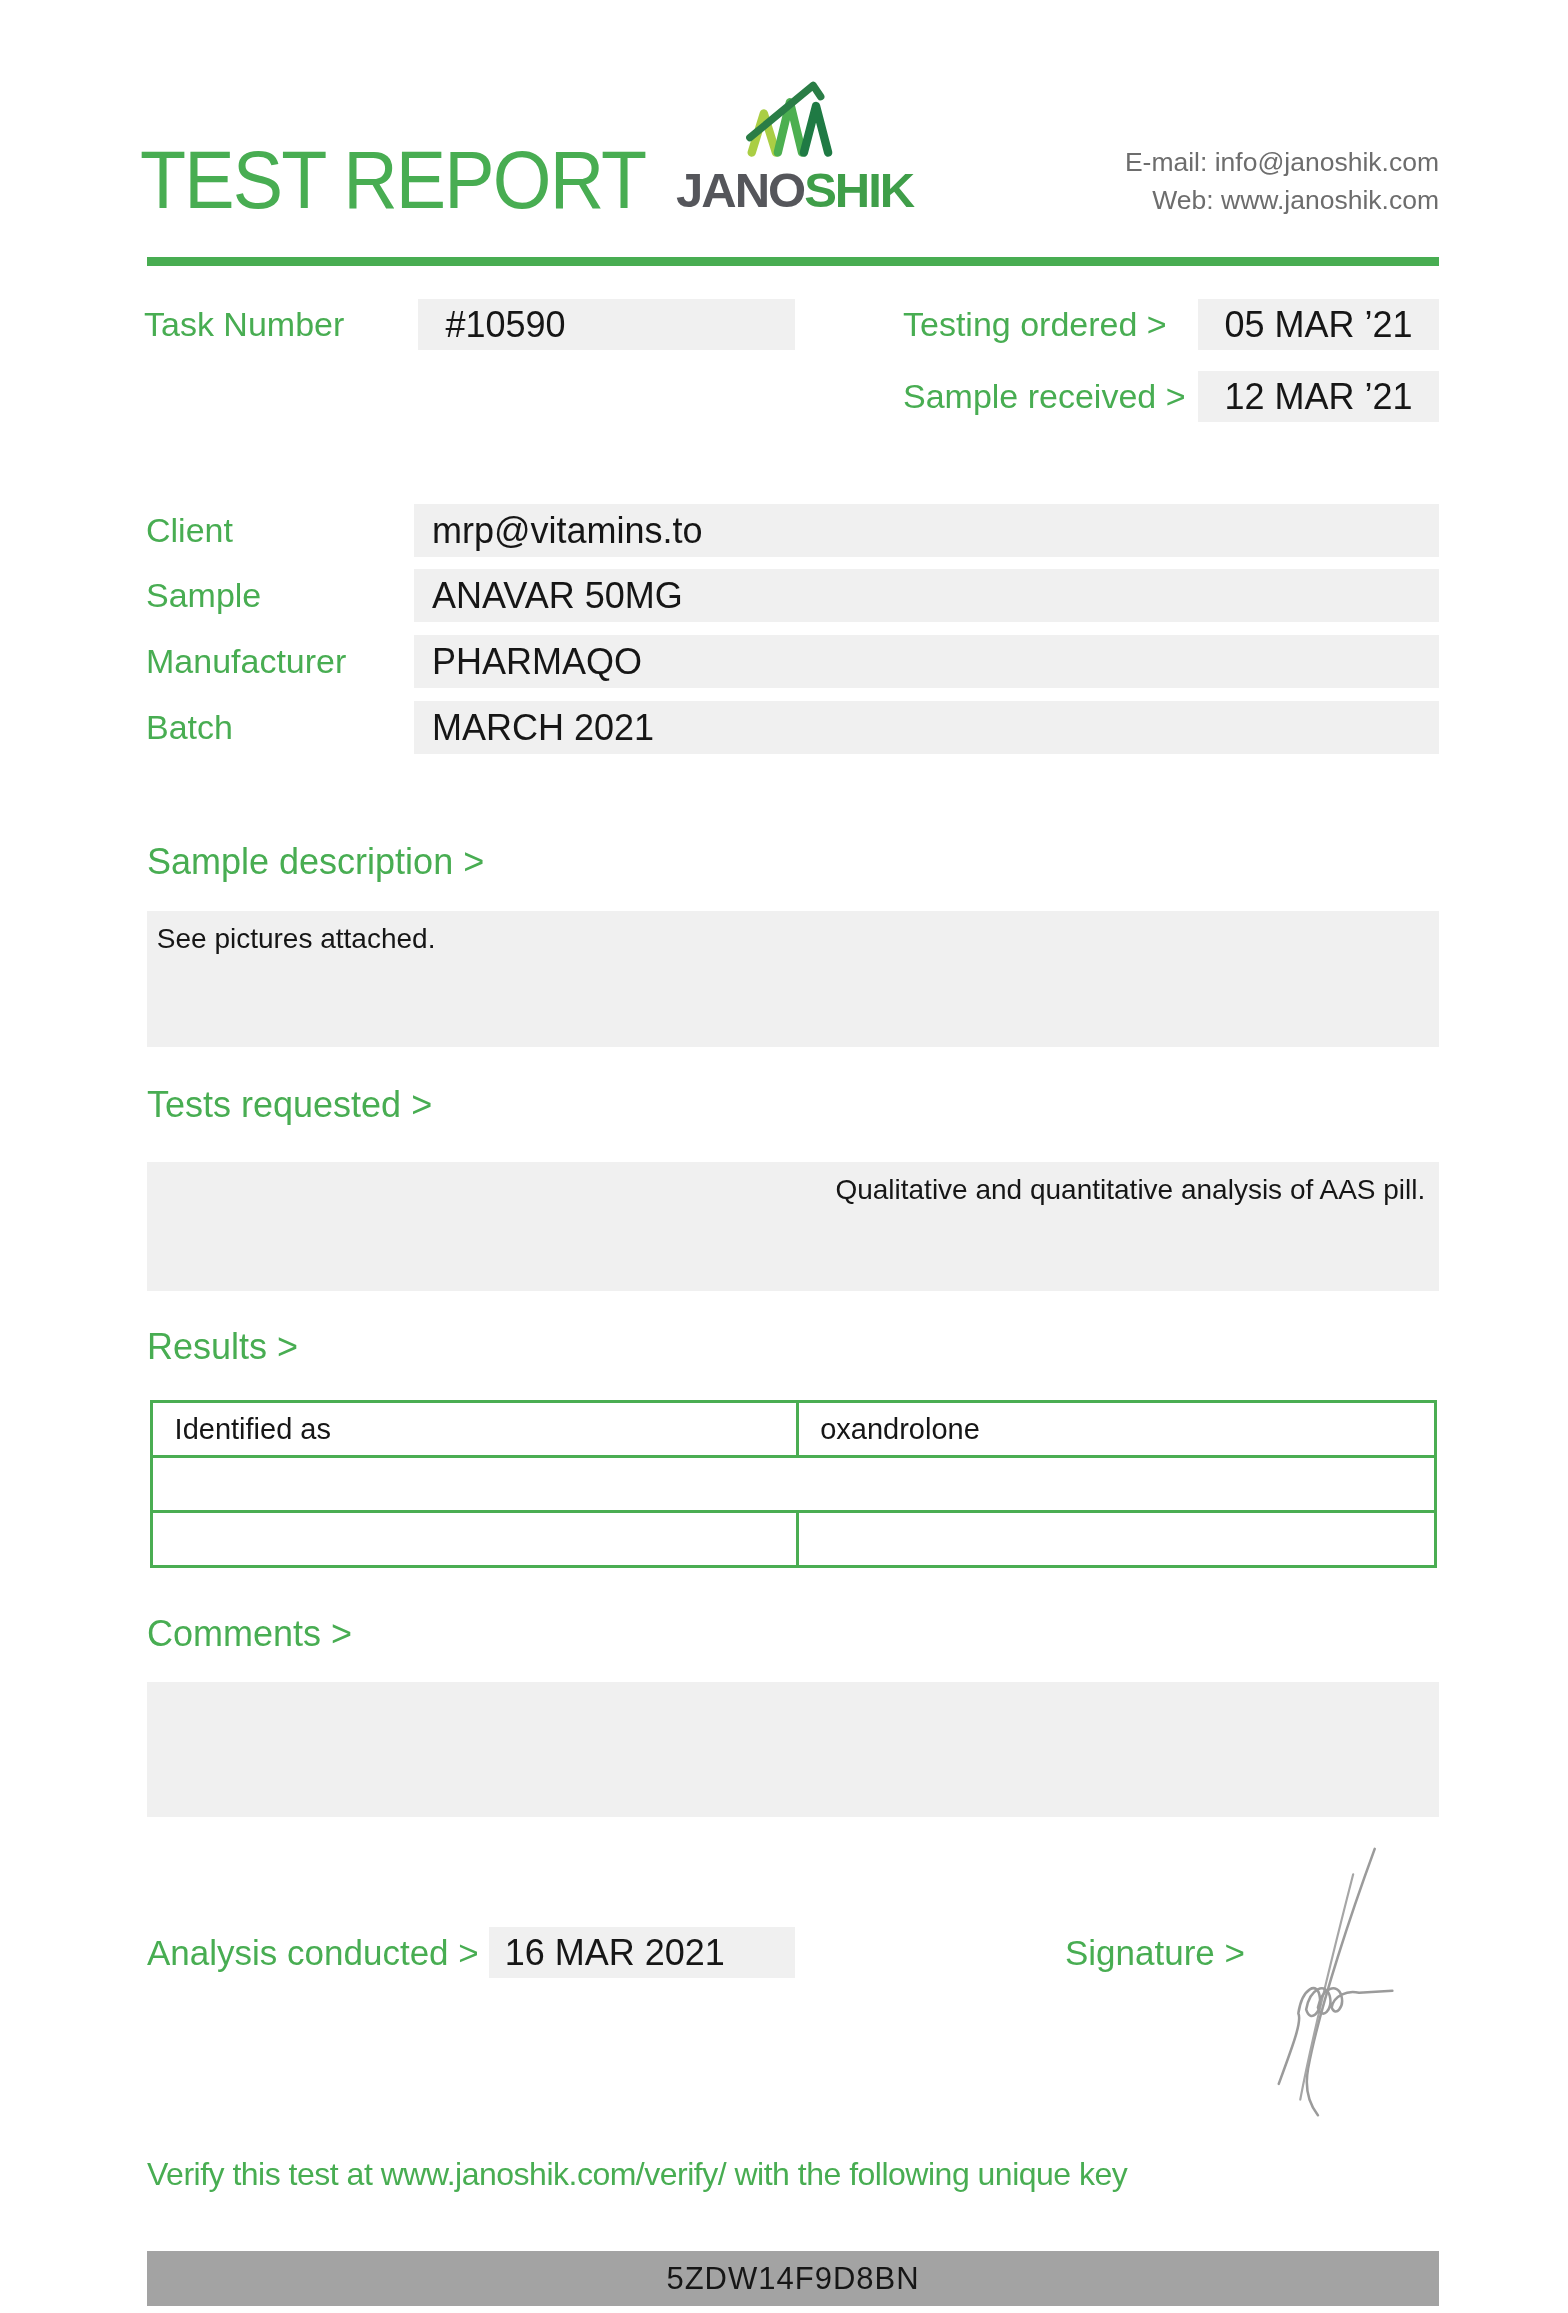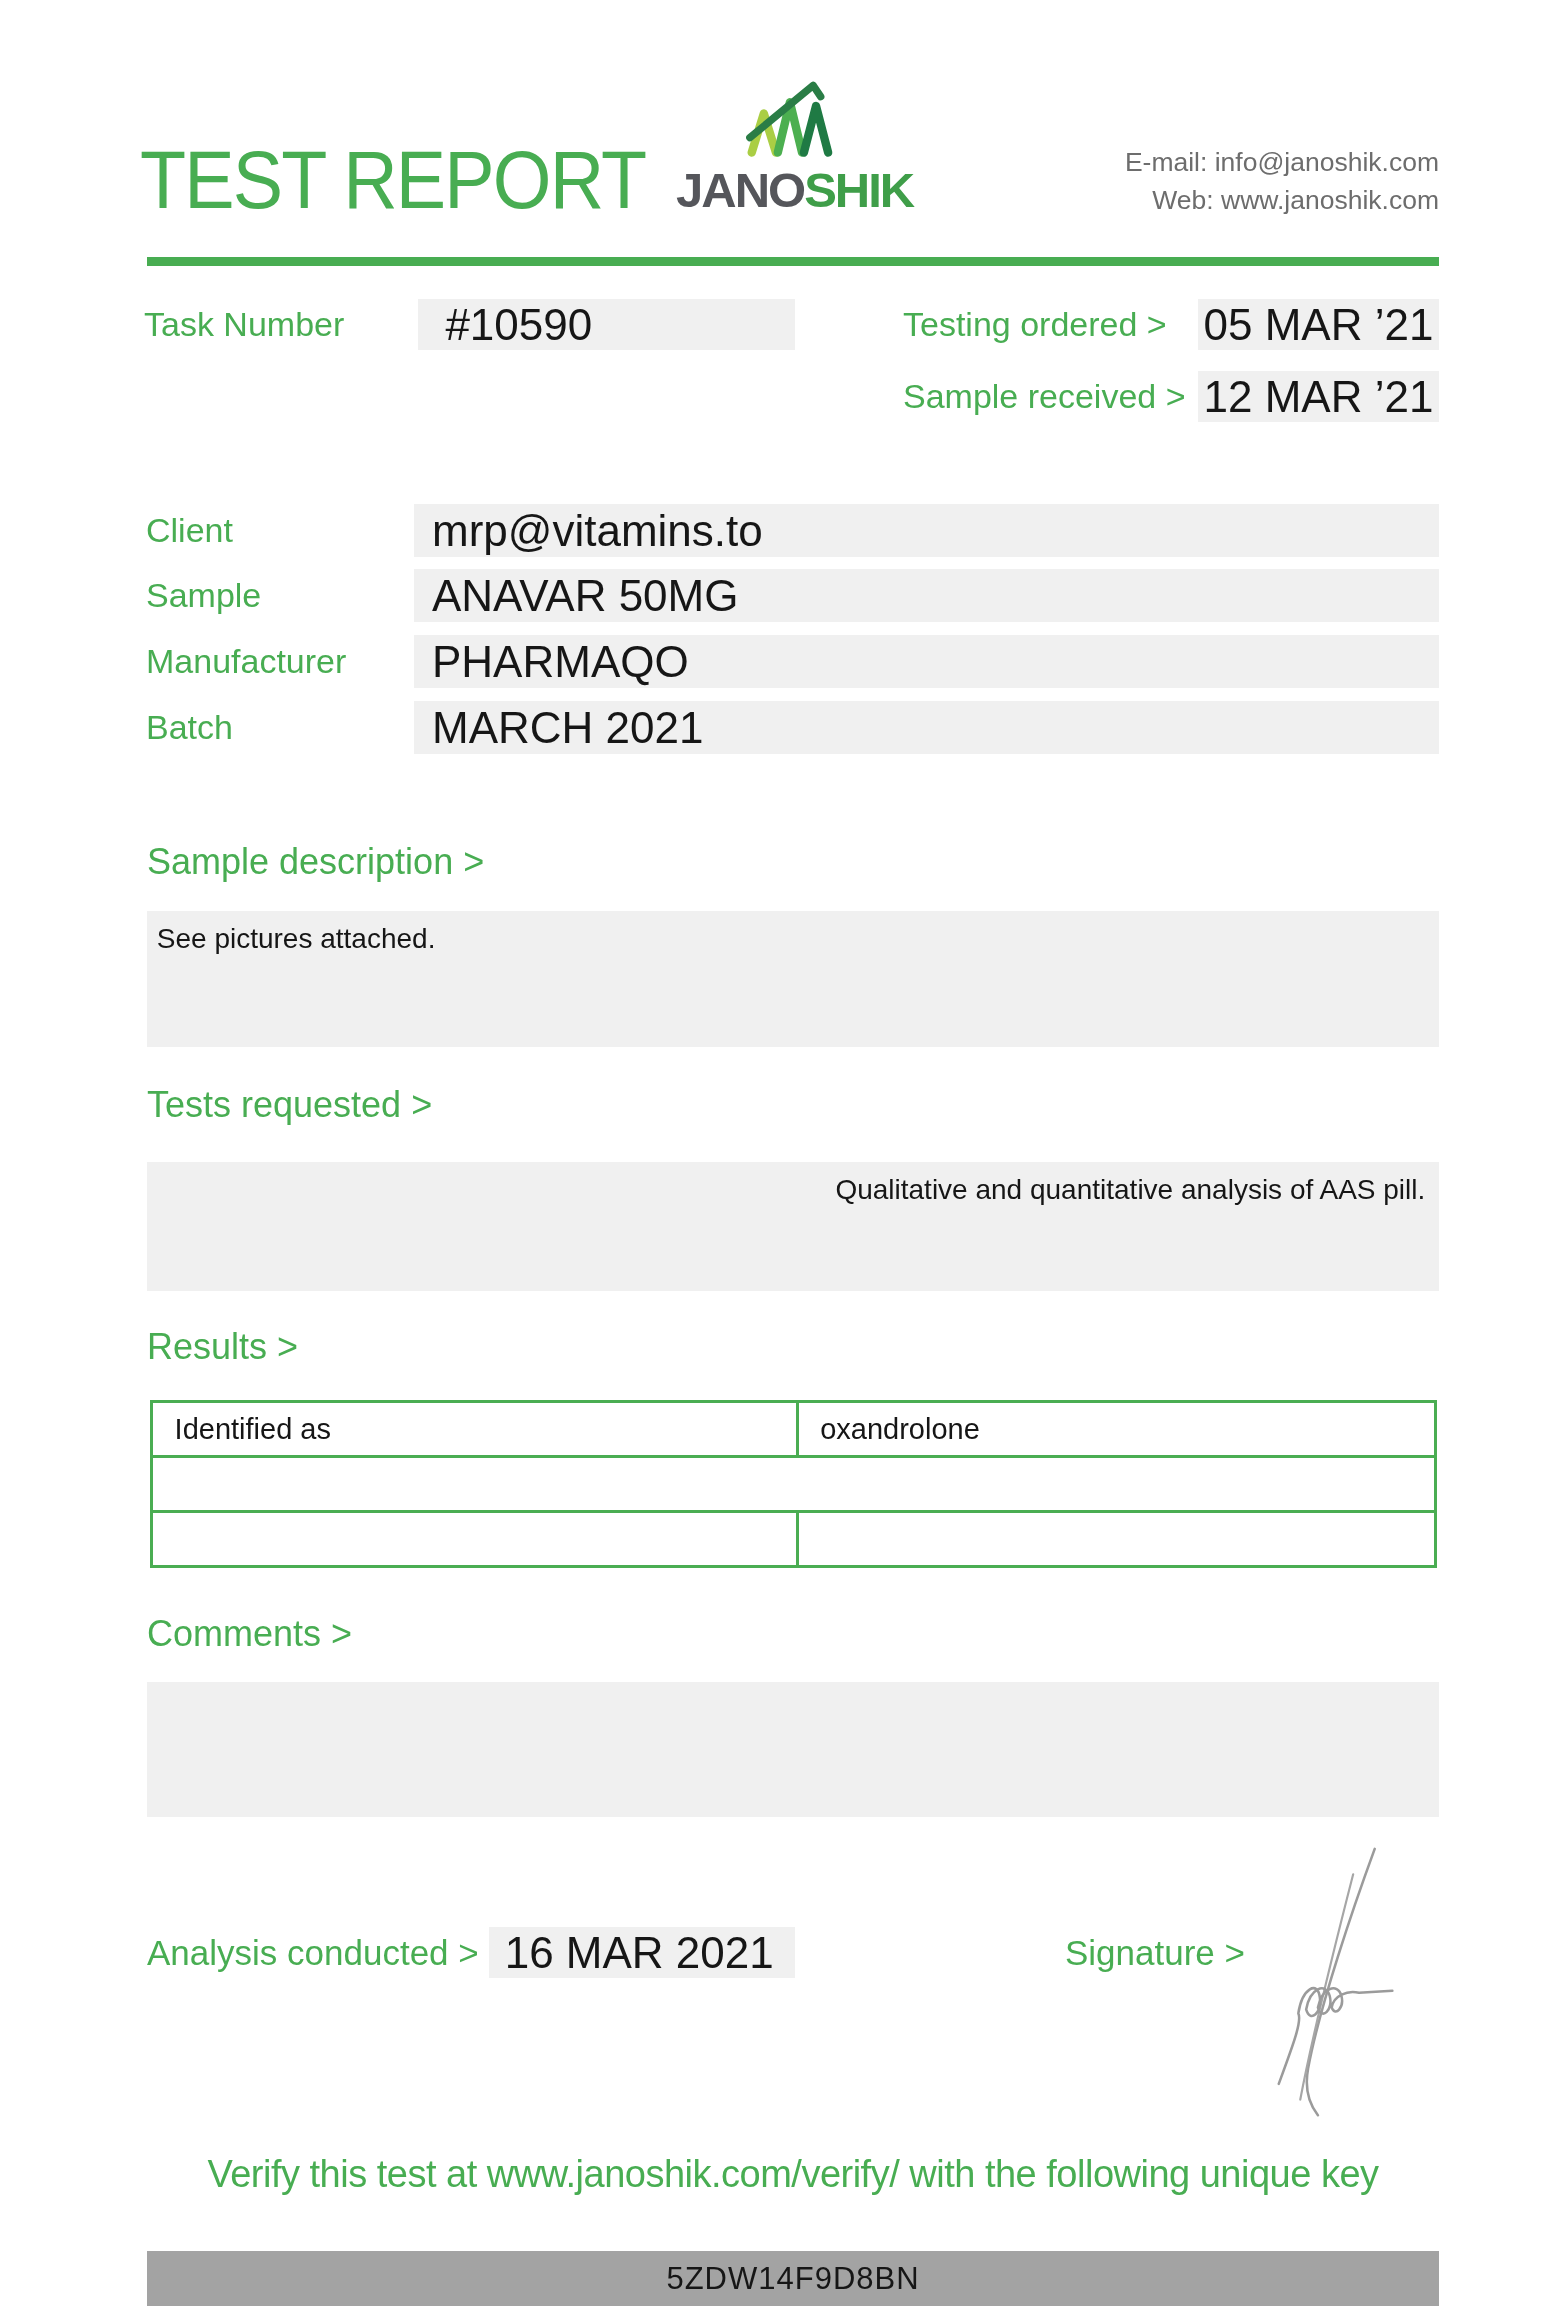--- a/index.html
+++ b/index.html
@@ -20,21 +20,21 @@
   .logo svg{display:block;margin:0 auto;}
   .logo-text{font-size:49px;line-height:49px;font-weight:700;letter-spacing:-2px;margin-top:5.9px;white-space:nowrap;}
   .logo-jano{color:#55565b;}
   .logo-shik{color:#3f9e49;}
   .contact{right:129px;top:143px;text-align:right;font-size:26.5px;line-height:38px;}
   .divider{left:147px;top:257px;width:1292px;height:8.8px;background:#48ad52;}
 
   
   .label{font-size:34px;white-space:nowrap;}
   .valbox{background:#f0f0f0;}
-  .valtext{font-size:44px;white-space:nowrap;}
+  .valtext{font-size:36px;white-space:nowrap;}
 
   .task-label{left:144px;top:299px;line-height:51px;}
   .task-box{left:418px;top:299px;width:377px;height:51px;}
   .task-box .valtext{line-height:51px;padding-left:27.4px;}
   .ordered-label{left:903px;top:299px;line-height:51px;}
   .ordered-box{left:1198px;top:299px;width:241px;height:51px;text-align:center;}
   .ordered-box .valtext{line-height:51px;}
   .received-label{left:903px;top:371px;line-height:51px;}
   .received-box{left:1198px;top:371px;width:241px;height:51px;text-align:center;}
   .received-box .valtext{line-height:51px;}
@@ -57,21 +57,21 @@
   .t-c1{width:621px;border-right:3.9px solid #4aad52;}
   .t-c2{flex:1;}
 
   
   .analysis-label{left:147px;top:1927px;line-height:51px;font-size:35px;}
   .analysis-box{left:489px;top:1927px;width:306px;height:51px;}
   .analysis-box .valtext{line-height:51px;padding-left:15.7px;}
   .signature-label{left:1065px;top:1927px;line-height:51px;font-size:35px;}
   .signature-art{left:1259px;top:1841px;}
 
-  .verify{left:147px;top:2152px;width:1292px;font-size:38px;line-height:45px;letter-spacing:-0.5px;white-space:nowrap;text-align:center;}
+  .verify{left:147px;top:2152px;width:1292px;font-size:32px;line-height:45px;letter-spacing:-0.5px;white-space:nowrap;}
   .keybox{left:147px;top:2223px;width:1292px;height:55px;background:#a3a3a3;text-align:center;margin-top:28px;}
   .keybox .valtext{font-size:31px;line-height:55px;letter-spacing:1px;}
 </style>
 </head>
 <body>
 
 <div class="abs title green">TEST REPORT</div>
 
 <div class="abs logo">
   <svg width="94" height="82" viewBox="0 0 100 88" aria-hidden="true">

